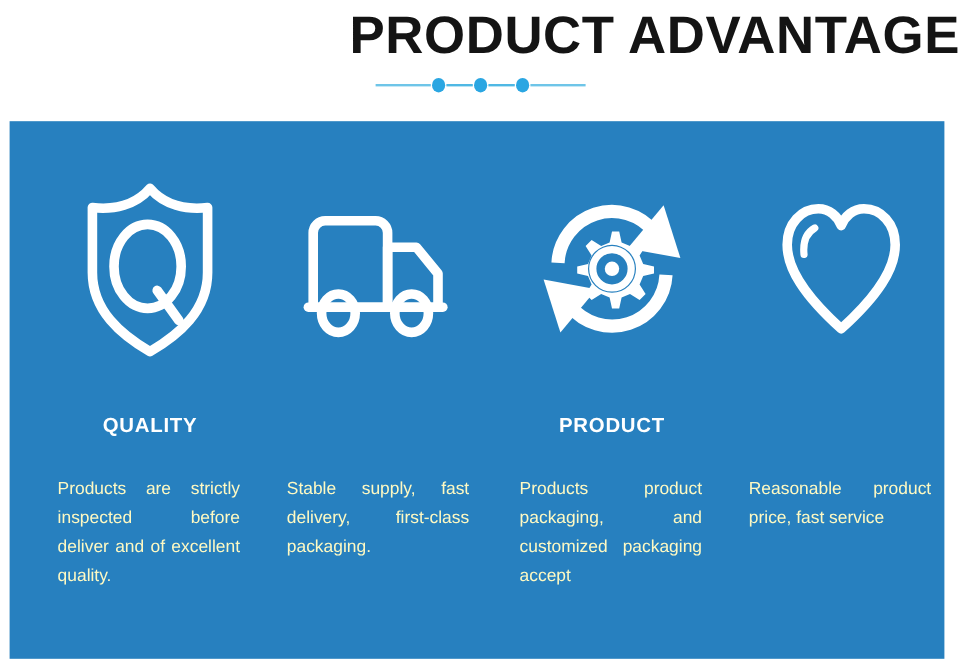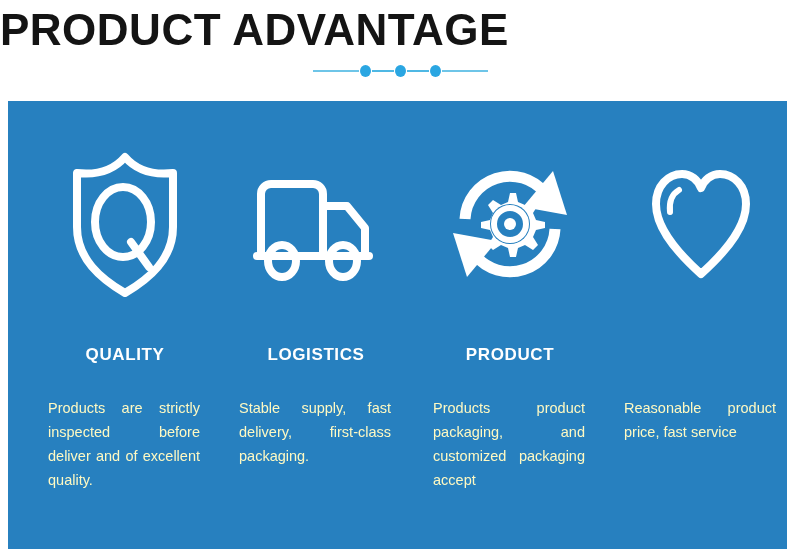--- a/index.html
+++ b/index.html
@@ -20,21 +20,21 @@
     background: #ffffff;
   }
 
   
   .header {
     position: absolute;
     left: 0;
     top: 0;
     width: 800px;
     height: 100px;
-    text-align: left;
+    text-align: right;
   }
   .page-title {
     position: absolute;
     left: 0;
     top: 6px;
     width: 800px;
     font-size: 44px;
     line-height: 48px;
     font-weight: bold;
     letter-spacing: 0.5px;
@@ -178,21 +178,20 @@
       <div class="col col-1">
         <div class="icon-wrap">
           <svg width="130" height="120" viewBox="0 0 130 120" fill="none" stroke="#ffffff" stroke-width="8" stroke-linecap="round" stroke-linejoin="round">
             <path d="M10 30 a10 10 0 0 1 10-10 h42 a10 10 0 0 1 10 10 v62 h-62 Z"></path>
             <path d="M72 42 h24 l18 22 v28 h-42 Z"></path>
             <line x1="6" y1="92" x2="118" y2="92"></line>
             <ellipse cx="31" cy="97" rx="14" ry="16"></ellipse>
             <ellipse cx="92" cy="97" rx="14" ry="16"></ellipse>
           </svg>
         </div>
-        <div class="col-heading">LOGISTICS</div>
         <div class="col-body">Stable supply, fast delivery, first-class packaging.</div>
       </div>
 
       <div class="col col-2">
         <div class="icon-wrap">
           <svg width="122" height="122" viewBox="0 0 122 122" fill="none">
 
             <path d="M16 56 A45 45 0 0 1 96 30" stroke="#ffffff" stroke-width="11" fill="none" stroke-linecap="butt"></path>
             <polygon points="104 8 118 52 74 44" fill="#ffffff"></polygon>
 

